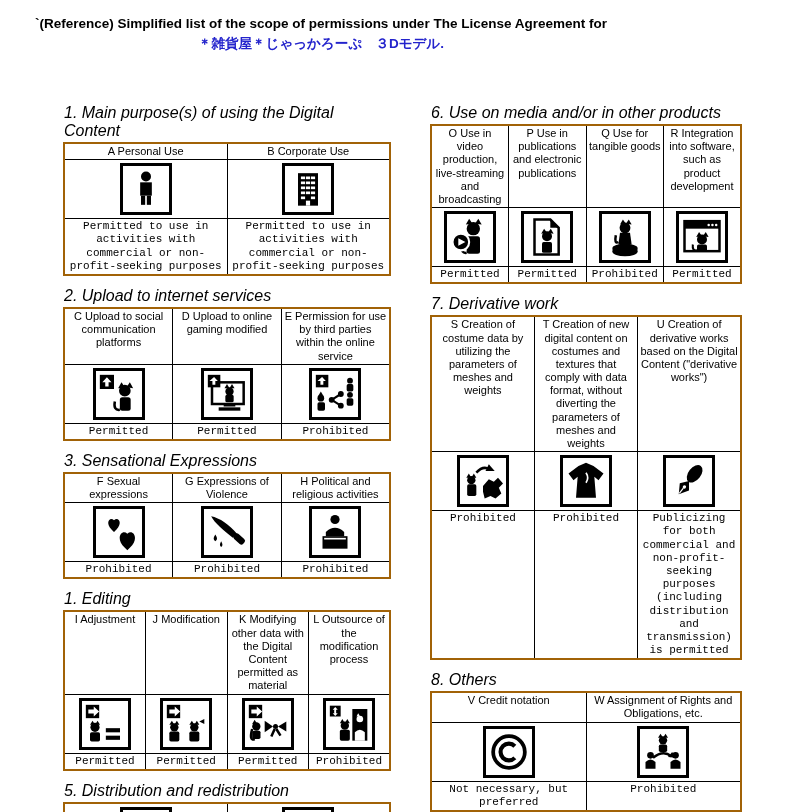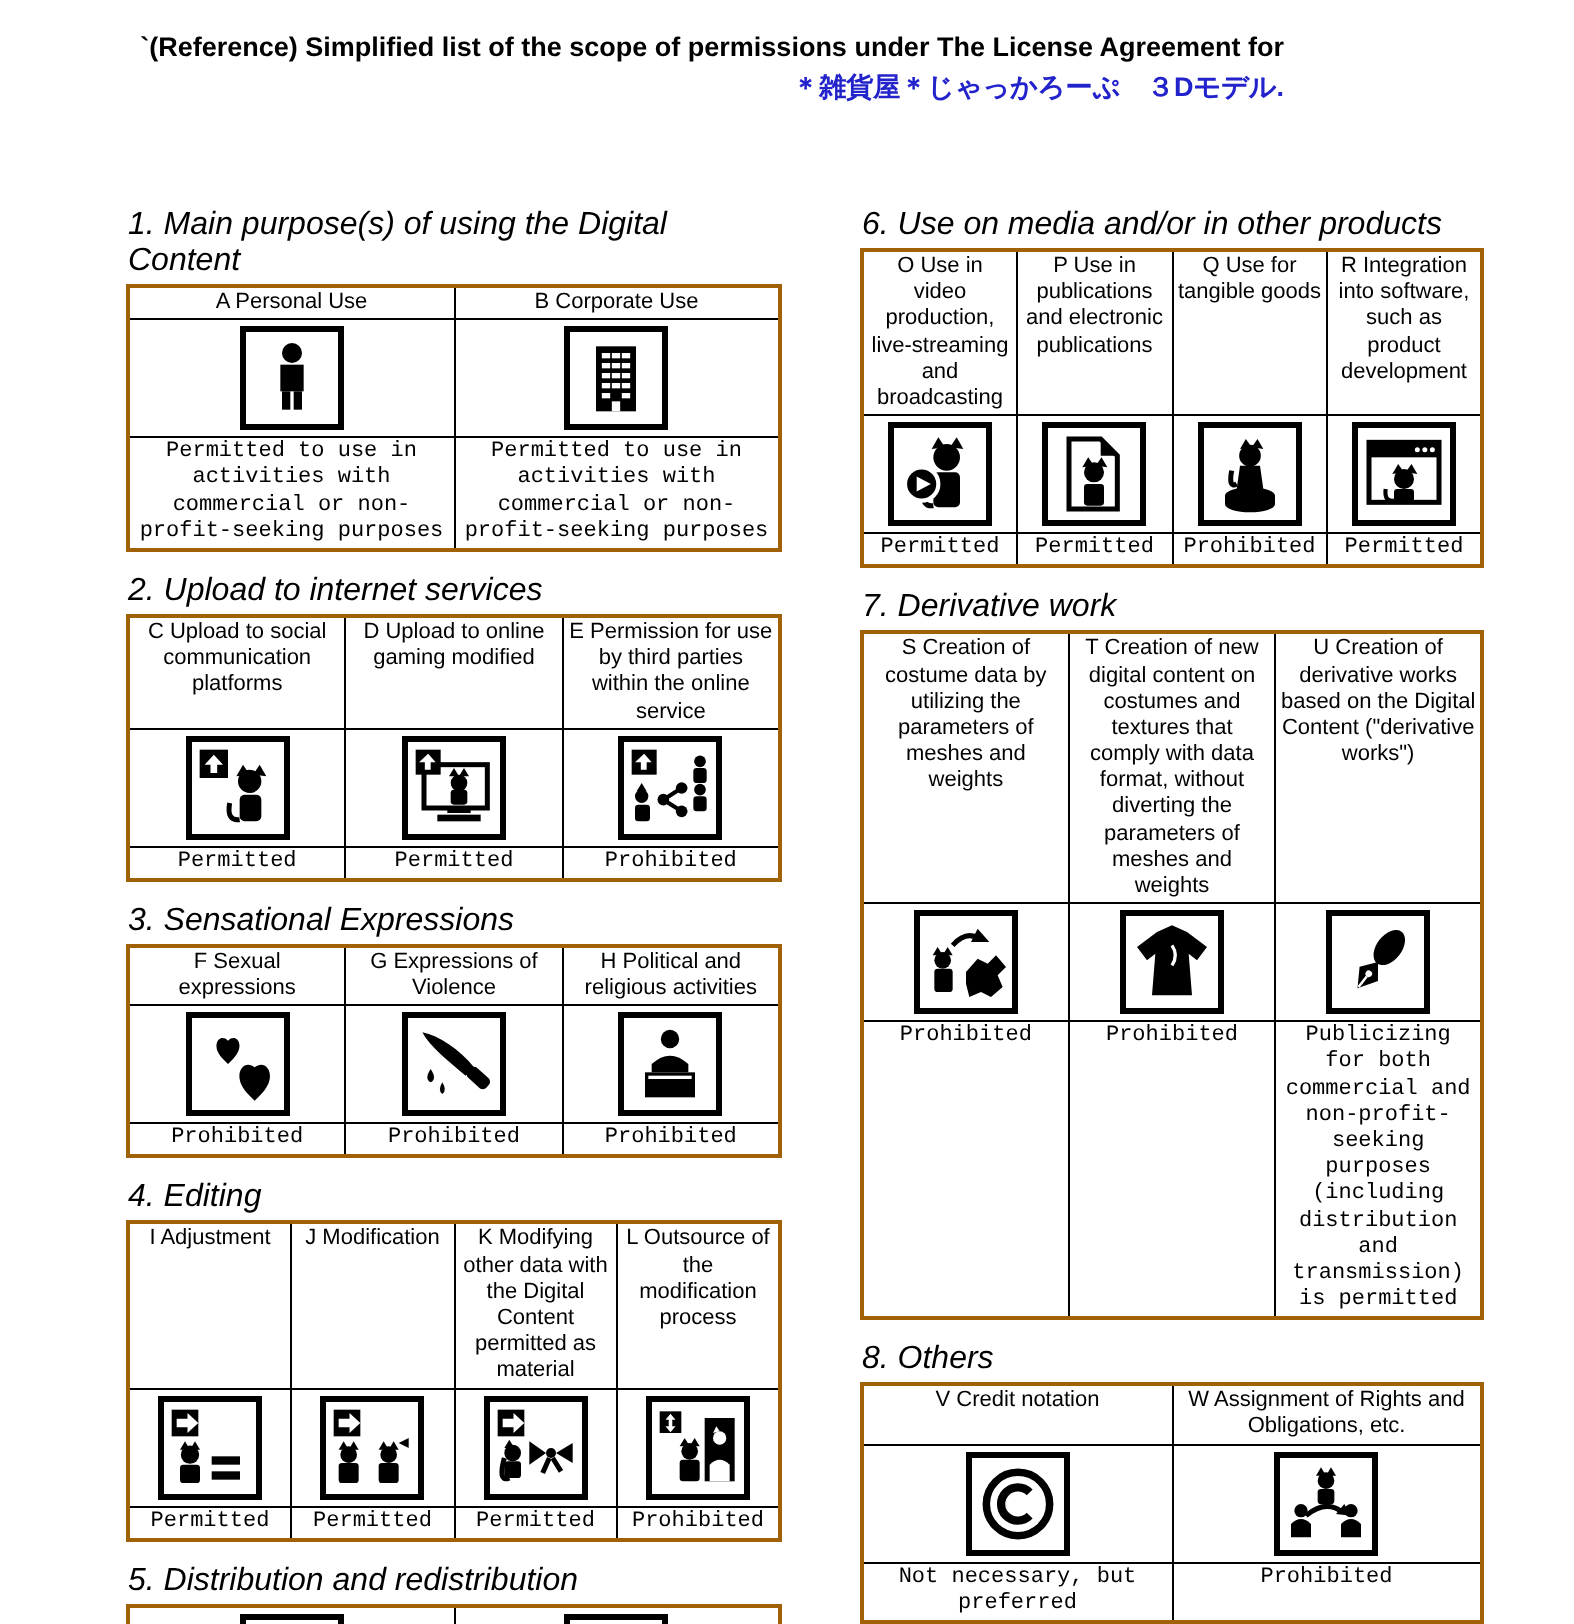--- a/index.html
+++ b/index.html
@@ -3,21 +3,21 @@
 <meta charset="utf-8">
 <style>
   html,body{margin:0;padding:0;}
   body{
     width:787px;height:812px;position:relative;overflow:hidden;
     background:#ffffff;color:#000;
     font-family:"Liberation Sans", sans-serif;
   }
   .titleblock{
     position:absolute;top:14px;left:0;width:642px;
-    text-align:right;font-weight:bold;font-size:13.5px;line-height:1.5;
+    text-align:center;font-weight:bold;font-size:13.5px;line-height:1.5;
   }
   .titleblock .t-jp{color:#2323cc;}
   .titleblock .t-line3{width:680px;margin:0 auto;}
   .col{position:absolute;top:104px;}
   .col-left{left:63px;width:328px;}
   .col-right{left:430px;width:312px;}
   .section{margin-bottom:11px;}
   .sec-label{font-size:16px;margin:0 0 2px 1px;color:#000;font-style:italic;}
   table.perm{
     border-collapse:collapse;width:100%;table-layout:fixed;
@@ -206,21 +206,21 @@
       <tr>
         <td class="result">Prohibited</td>
         <td class="result">Prohibited</td>
         <td class="result">Prohibited</td>
       </tr>
     </tbody>
       </table>
   </div>
 
   <div class="section">
-    <div class="sec-label">4. Editing</div>
+    <div class="sec-label">1. Editing</div>
     <table class="perm">
       <tbody>
           <tr>
         <td>I Adjustment</td>
         <td>J Modification</td>
         <td>K Modifying other data with the Digital Content permitted as material</td>
         <td>L Outsource of the modification process</td>
       </tr>
       <tr>
         <td class="icon-cell">

